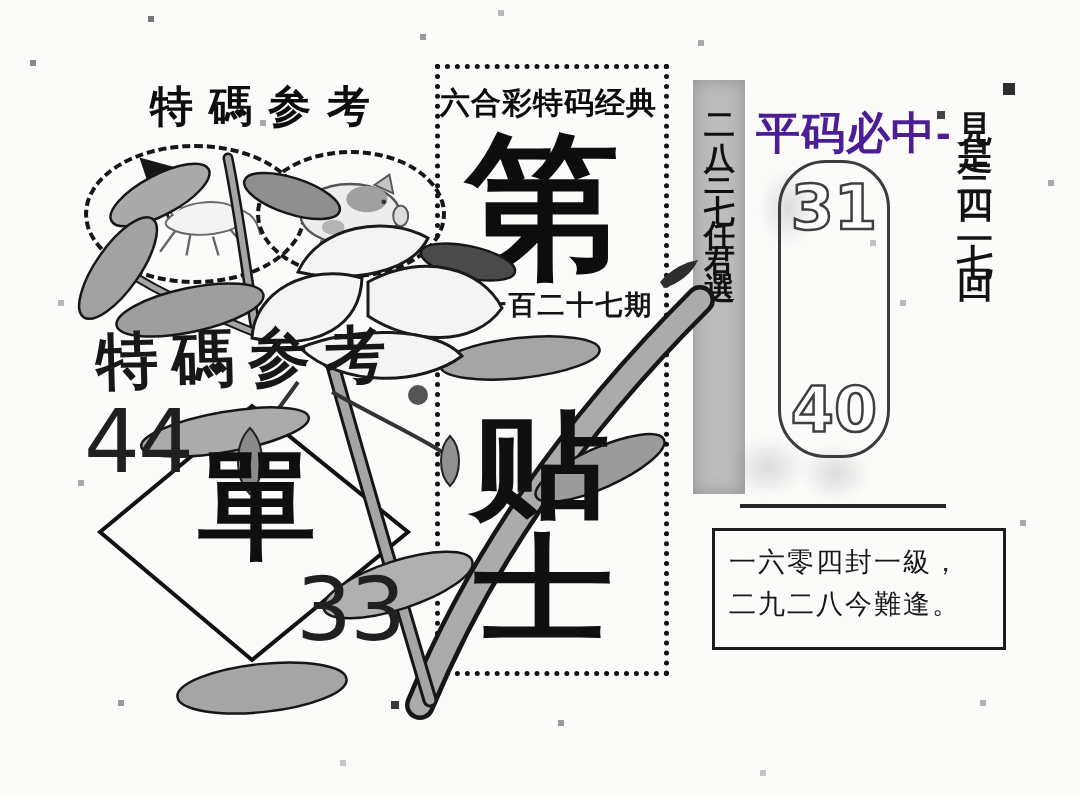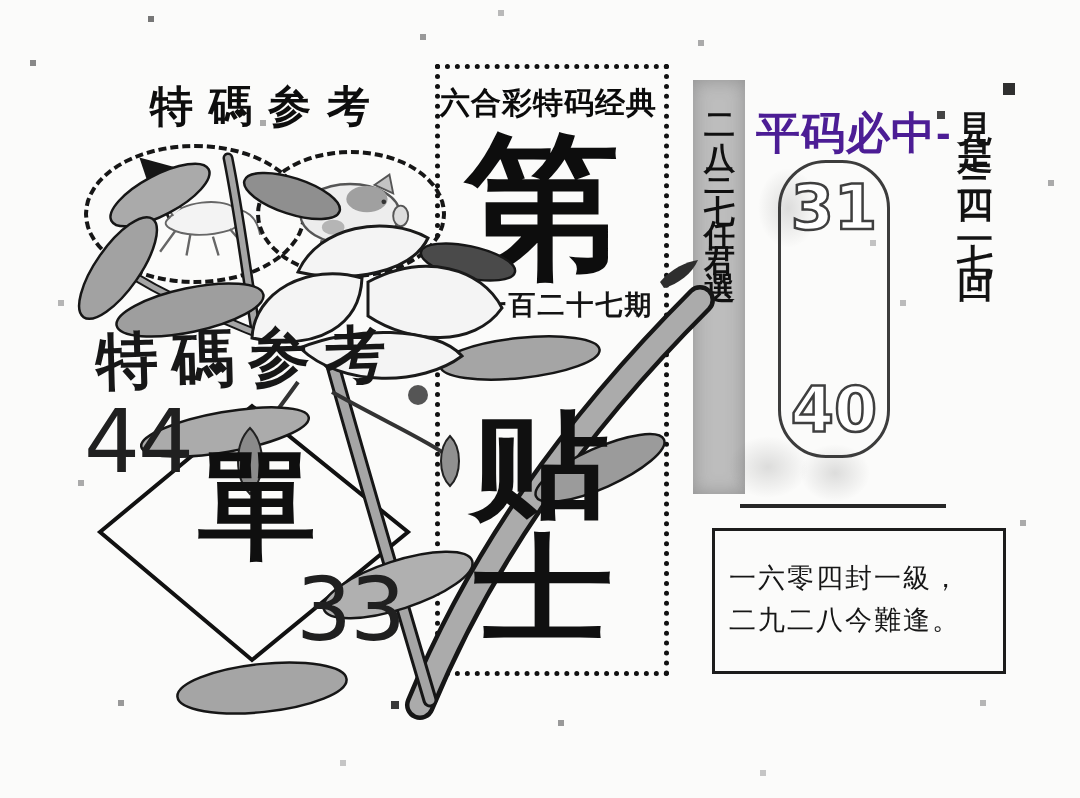--- a/index.html
+++ b/index.html
@@ -90,22 +90,22 @@
   }
   .side-col{
     left:950px;top:84px;height:440px;z-index:2;
     writing-mode:vertical-rl;text-orientation:upright;
     font-size:36px;font-weight:600;letter-spacing:26px;color:#131313;
   }
   .divider-line{
     left:740px;top:504px;width:206px;height:4px;background:#272727;z-index:2;
   }
   .poem-box{
-    left:712px;top:528px;width:294px;height:146px;box-sizing:border-box;
-    border:3px solid #1c1c1c;z-index:2;padding:26px 12px 0 14px;
+    left:712px;top:528px;width:294px;height:122px;box-sizing:border-box;
+    border:3px solid #1c1c1c;z-index:2;padding:10px 12px 0 14px;
   }
   .poem-line{
     font-size:27px;letter-spacing:2px;line-height:42px;color:#161616;
     white-space:nowrap;font-weight:500;
   }
   
   .plant-layer{left:0;top:0;z-index:3;pointer-events:none;}
   .smudge{border-radius:50%;z-index:1;
     background:radial-gradient(closest-side,rgba(60,60,60,.16),rgba(60,60,60,0));}
   .smudge-a{left:728px;top:436px;width:80px;height:62px;}

